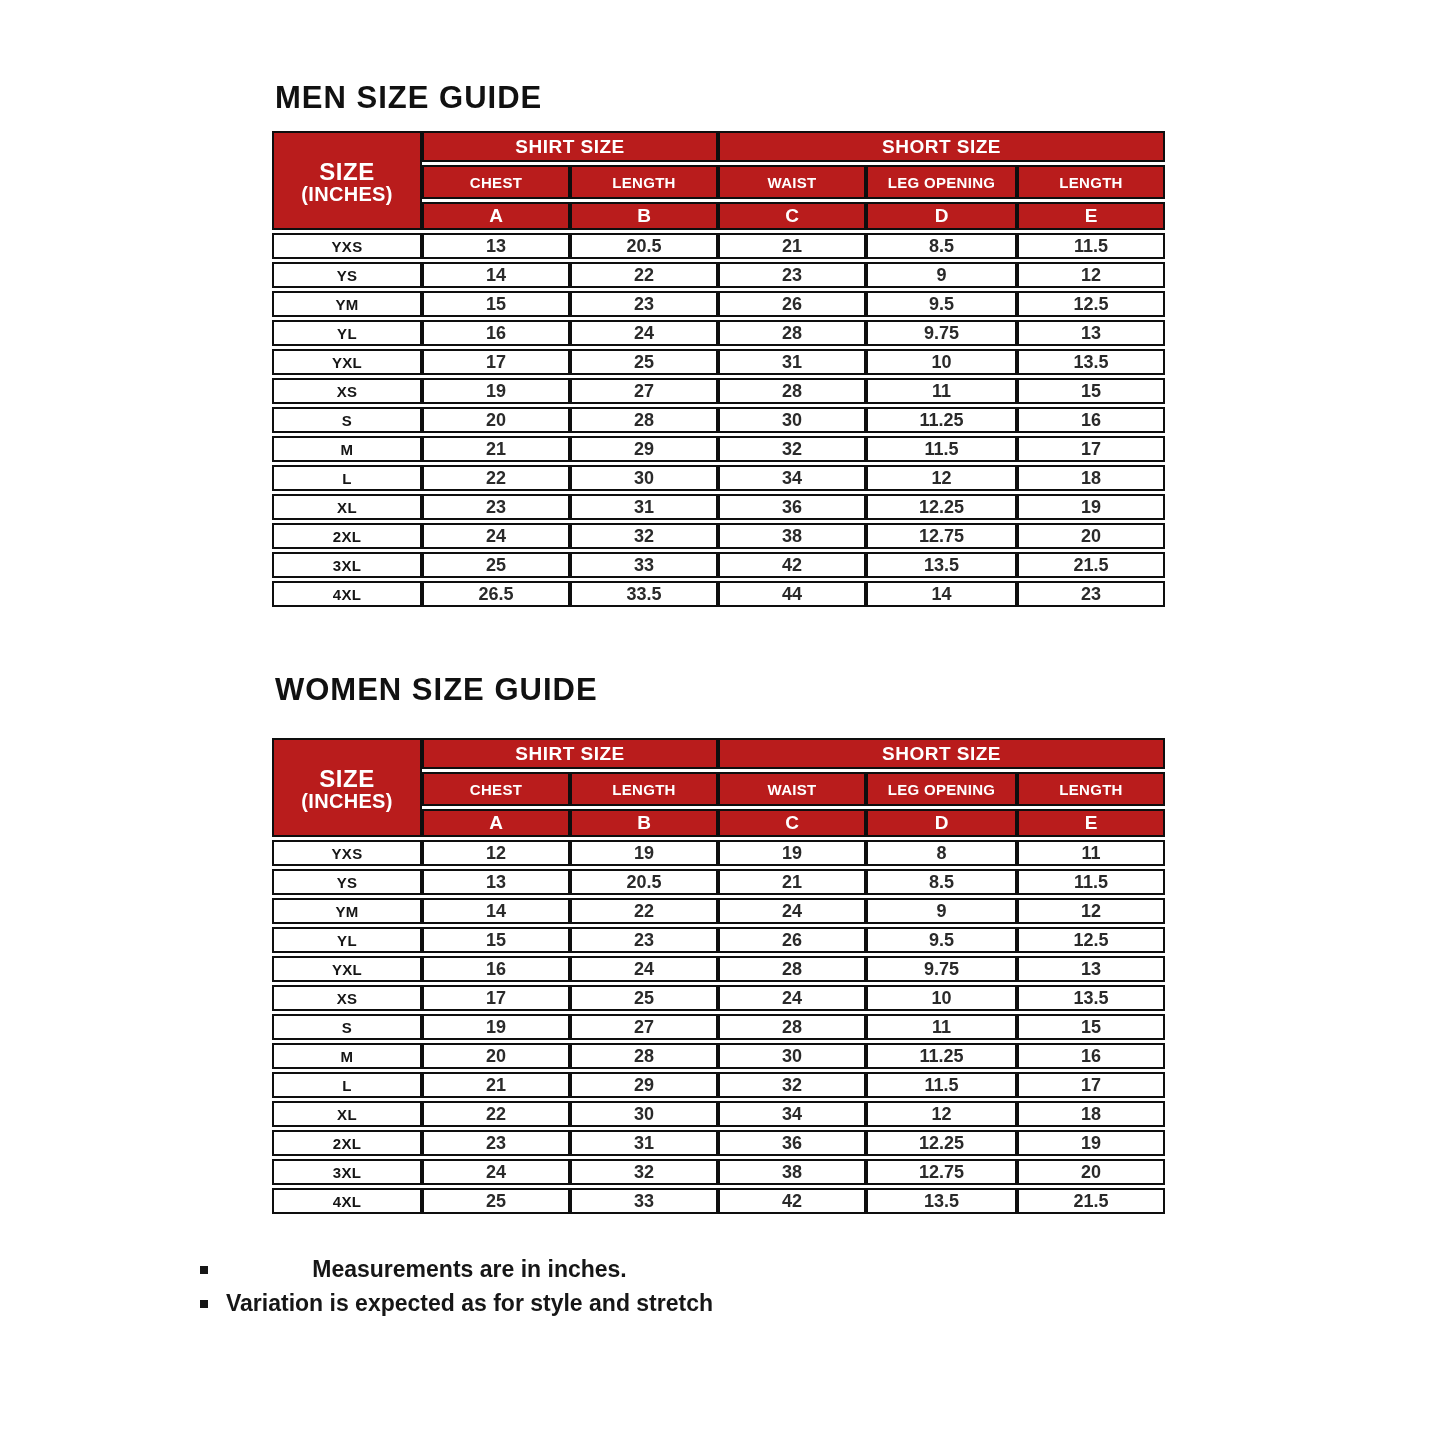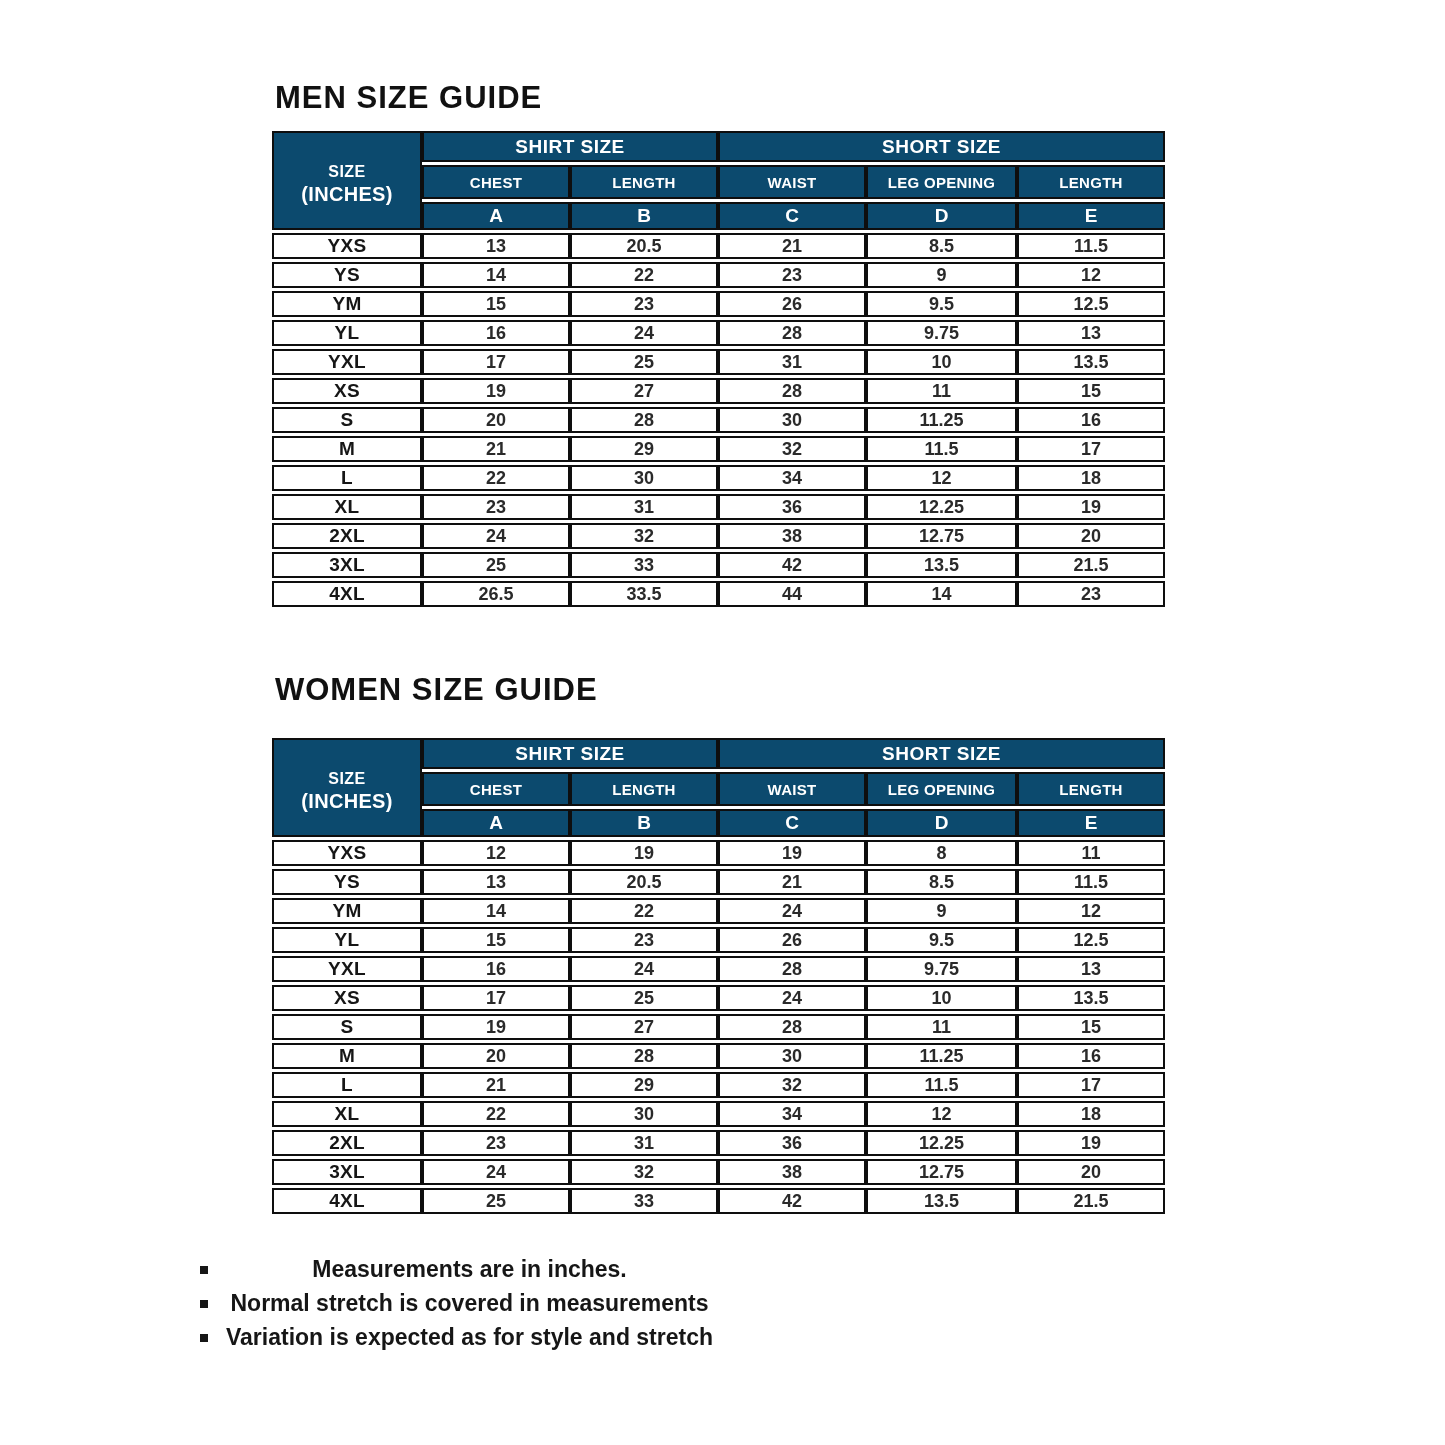--- a/index.html
+++ b/index.html
@@ -36,39 +36,39 @@
   }
   table.size-table th, table.size-table td {
     border: 2px solid #0e0e0e;
     text-align: center;
     vertical-align: middle;
     padding: 0;
     overflow: hidden;
   }
   
   table.size-table thead th {
-    background: #0c4a6e;
+    background: #b91c1c;
     color: #ffffff;
     font-weight: bold;
   }
   .group-row th { height: 27px; font-size: 19px; letter-spacing: 0.5px; }
   .colname-row th { height: 30px; font-size: 15px; letter-spacing: 0.3px; }
   .letter-row th { height: 24px; font-size: 19px; }
   th.size-head { background: #0c0c0c; color: #fff; }
-  .size-word { font-size: 16px; font-weight: bold; letter-spacing: 0.5px; line-height: 24px; margin-top: 2px; }
+  .size-word { font-size: 24px; font-weight: bold; letter-spacing: 0.5px; line-height: 24px; margin-top: 2px; }
   .size-sub  { font-size: 20px; font-weight: bold; letter-spacing: 0.3px; line-height: 20px; }
 
   
   table.size-table tbody td {
     background: #ffffff;
     height: 22px;
     color: #222;
   }
   table.size-table tbody td.size-cell {
-    font-size: 19px;
+    font-size: 15px;
     font-weight: bold;
     color: #161616;
     letter-spacing: 0.3px;
   }
   table.size-table tbody td.value-cell {
     font-size: 18px;
     font-weight: 600;
     color: #2a2a2a;
   }
 
@@ -392,18 +392,18 @@
             <td class="value-cell">13.5</td>
             <td class="value-cell">21.5</td>
           </tr>
         </tbody>
     </table>
   </div>
 
   <div class="note-section">
     <ul class="note-list">
       <li><span class="bullet-square"></span><span>Measurements are in inches.</span></li>
-      <li><span class="bullet-square"></span><span>Normal stretch is covered in measurements</span></li>
+      <li><span class="bullet-square"></span></li>
       <li><span class="bullet-square"></span><span>Variation is expected as for style and stretch</span></li>
     </ul>
   </div>
 
 </div>
 
 </body></html>

